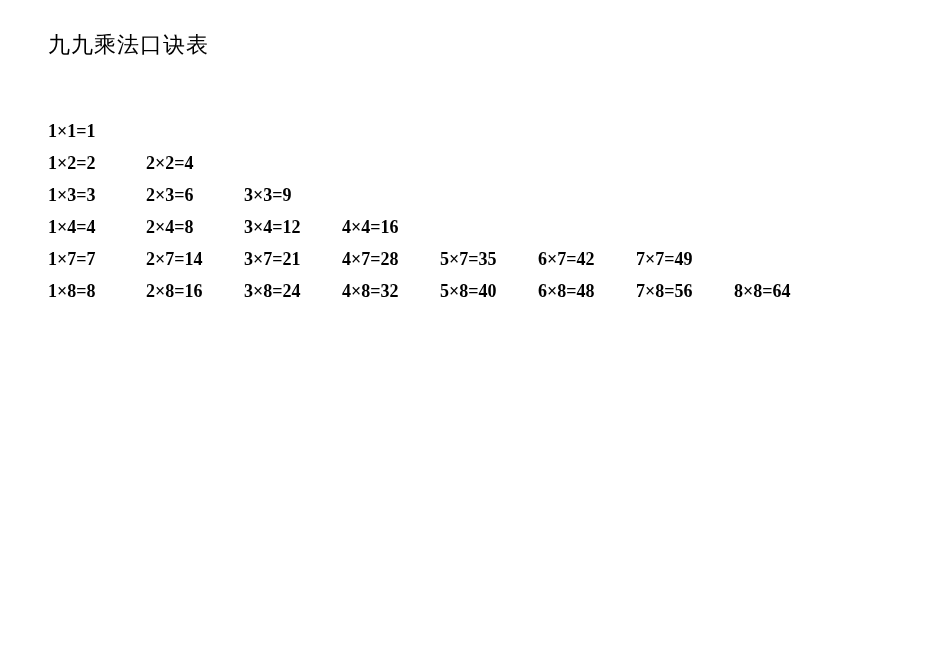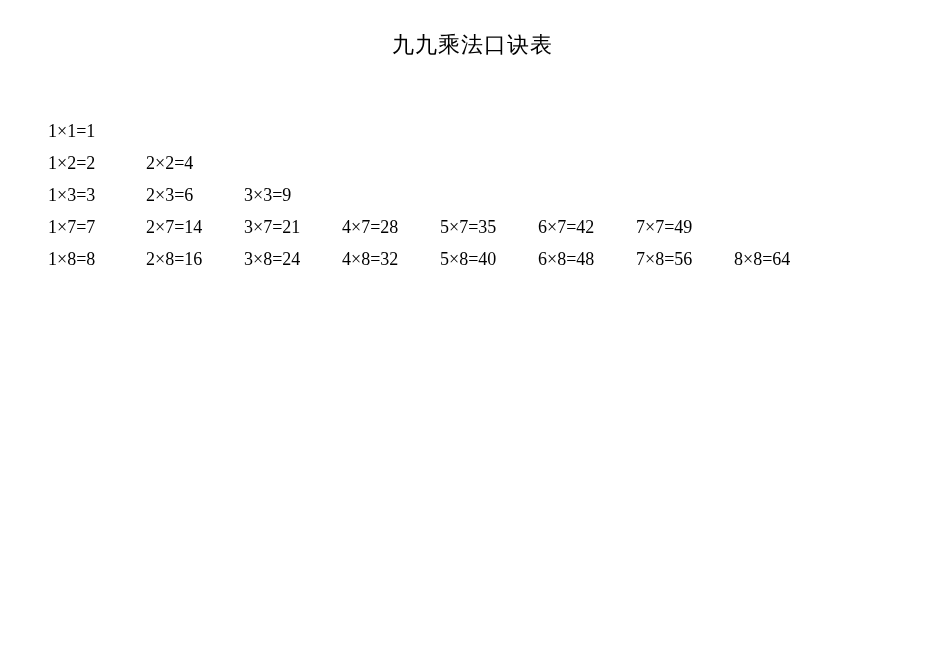--- a/index.html
+++ b/index.html
@@ -9,35 +9,35 @@
     }
     body {
       width: 945px;
       height: 669px;
       background: #ffffff;
       font-family: "SimSun", "Times New Roman", serif;
       color: #000000;
       padding: 30px 48px;
     }
     .title {
-      text-align: center;
       font-size: 22px;
       font-weight: normal;
       margin-bottom: 55px;
       letter-spacing: 1px;
     }
     .table {
       display: flex;
       flex-direction: column;
     }
     .row {
       display: flex;
       flex-direction: row;
       height: 32px;
       align-items: center;
+      font-weight: bold;
     }
     .cell {
       width: 98px;
       font-size: 18px;
       font-family: "Times New Roman", serif;
       white-space: nowrap;
     }
   </style>
 </head>
 <body>
@@ -51,20 +51,26 @@
     <div class="row">
       <div class="cell">1×2=2</div>
       <div class="cell">2×2=4</div>
     </div>
     <div class="row">
       <div class="cell">1×3=3</div>
       <div class="cell">2×3=6</div>
       <div class="cell">3×3=9</div>
     </div>
     <div class="row">
+      <div class="cell">1×4=4</div>
+      <div class="cell">2×4=8</div>
+      <div class="cell">3×4=12</div>
+      <div class="cell">4×4=16</div>
+    </div>
+    <div class="row">
       <div class="cell">1×7=7</div>
       <div class="cell">2×7=14</div>
       <div class="cell">3×7=21</div>
       <div class="cell">4×7=28</div>
       <div class="cell">5×7=35</div>
       <div class="cell">6×7=42</div>
       <div class="cell">7×7=49</div>
     </div>
     <div class="row">
       <div class="cell">1×8=8</div>

